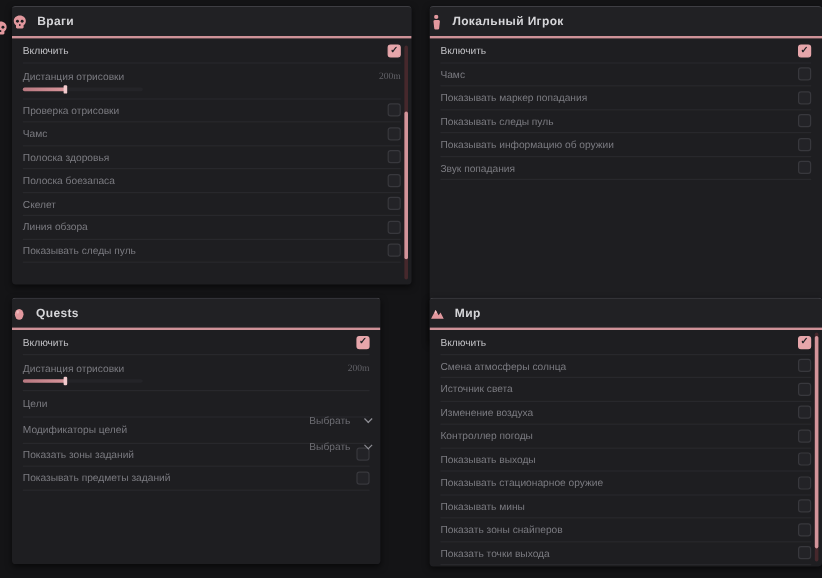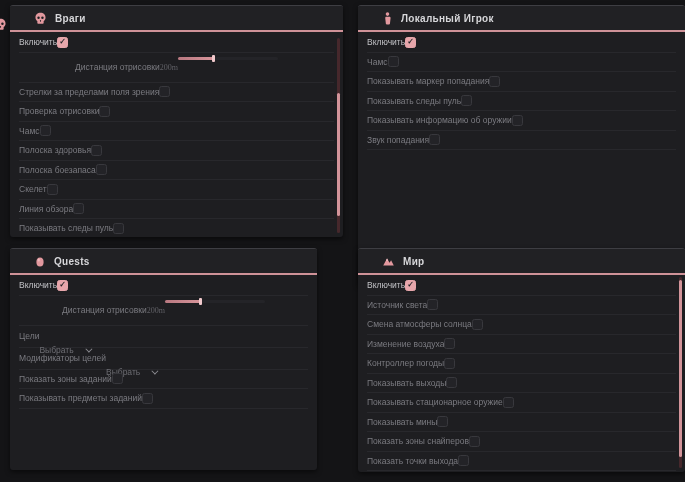--- a/index.html
+++ b/index.html
@@ -14,36 +14,36 @@
     position:absolute;
     background:#1e1e21;
     border-radius:3px;
     border-top:1px solid #3e3e43;
     box-shadow:0 2px 5px rgba(0,0,0,.55);
     overflow:hidden;
   }
   .panel-header {
     height:26px;
     display:flex; align-items:center; gap:8px;
-    padding:0 24px;
+    padding:0 0;
     border-bottom:2px solid #cf9298;
     background:#212124;
   }
   .panel-title {
     color:#d6d6d9; font-size:10px; font-weight:bold; letter-spacing:.3px;
   }
   .icon { display:flex; align-items:center; }
   .rows { padding:1px 9px 0 9px; }
   .row {
-    display:flex; align-items:center; 
+    display:flex; align-items:center; justify-content:space-between;
     border-bottom:1px solid #28282c;
   }
   .row-checkbox { height:19.5px; }
   .row-dropdown { height:22px; }
-  .row-slider { height:30px; flex-direction:row; align-items:stretch; justify-content:center; border-bottom:1px solid #28282c; }
+  .row-slider { height:30px; flex-direction:column; align-items:stretch; justify-content:center; border-bottom:1px solid #28282c; }
   .row-label { color:#7b7b81; font-size:8.5px; }
   .row-label.bright { color:#c2c2c6; }
   .checkbox {
     width:11px; height:11px; border-radius:2.5px;
     background:#232327; border:1px solid #38383d;
     display:flex; align-items:center; justify-content:center;
     flex:0 0 auto;
   }
   .checkbox.checked {
     background:#e7a6ab; border-color:#e7a6ab;
@@ -112,24 +112,20 @@
             <div class="slider-top">
               <span class="row-label">Дистанция отрисовки</span>
               <span class="slider-value">200m</span>
             </div>
             <div class="slider-track">
               <div class="slider-fill" style="width: 36%;"></div>
               <div class="slider-knob" style="left: calc(36% - 2px);"></div>
             </div>
           </div>
           <div class="row row-checkbox">
-            <span class="row-label">Стрелки за пределами поля зрения</span>
-            <div class="checkbox"></div>
-          </div>
-          <div class="row row-checkbox">
             <span class="row-label">Проверка отрисовки</span>
             <div class="checkbox"></div>
           </div>
           <div class="row row-checkbox">
             <span class="row-label">Чамс</span>
             <div class="checkbox"></div>
           </div>
           <div class="row row-checkbox">
             <span class="row-label">Полоска здоровья</span>
             <div class="checkbox"></div>
@@ -249,25 +245,25 @@
             </svg>
           </span>
           <span class="panel-title">Мир</span>
         </div>
         <div class="rows">
           <div class="row row-checkbox">
             <span class="row-label bright">Включить</span>
             <div class="checkbox checked">✓</div>
           </div>
           <div class="row row-checkbox">
+            <span class="row-label">Смена атмосферы солнца</span>
+            <div class="checkbox"></div>
+          </div>
+          <div class="row row-checkbox">
             <span class="row-label">Источник света</span>
-            <div class="checkbox"></div>
-          </div>
-          <div class="row row-checkbox">
-            <span class="row-label">Смена атмосферы солнца</span>
             <div class="checkbox"></div>
           </div>
           <div class="row row-checkbox">
             <span class="row-label">Изменение воздуха</span>
             <div class="checkbox"></div>
           </div>
           <div class="row row-checkbox">
             <span class="row-label">Контроллер погоды</span>
             <div class="checkbox"></div>
           </div>

